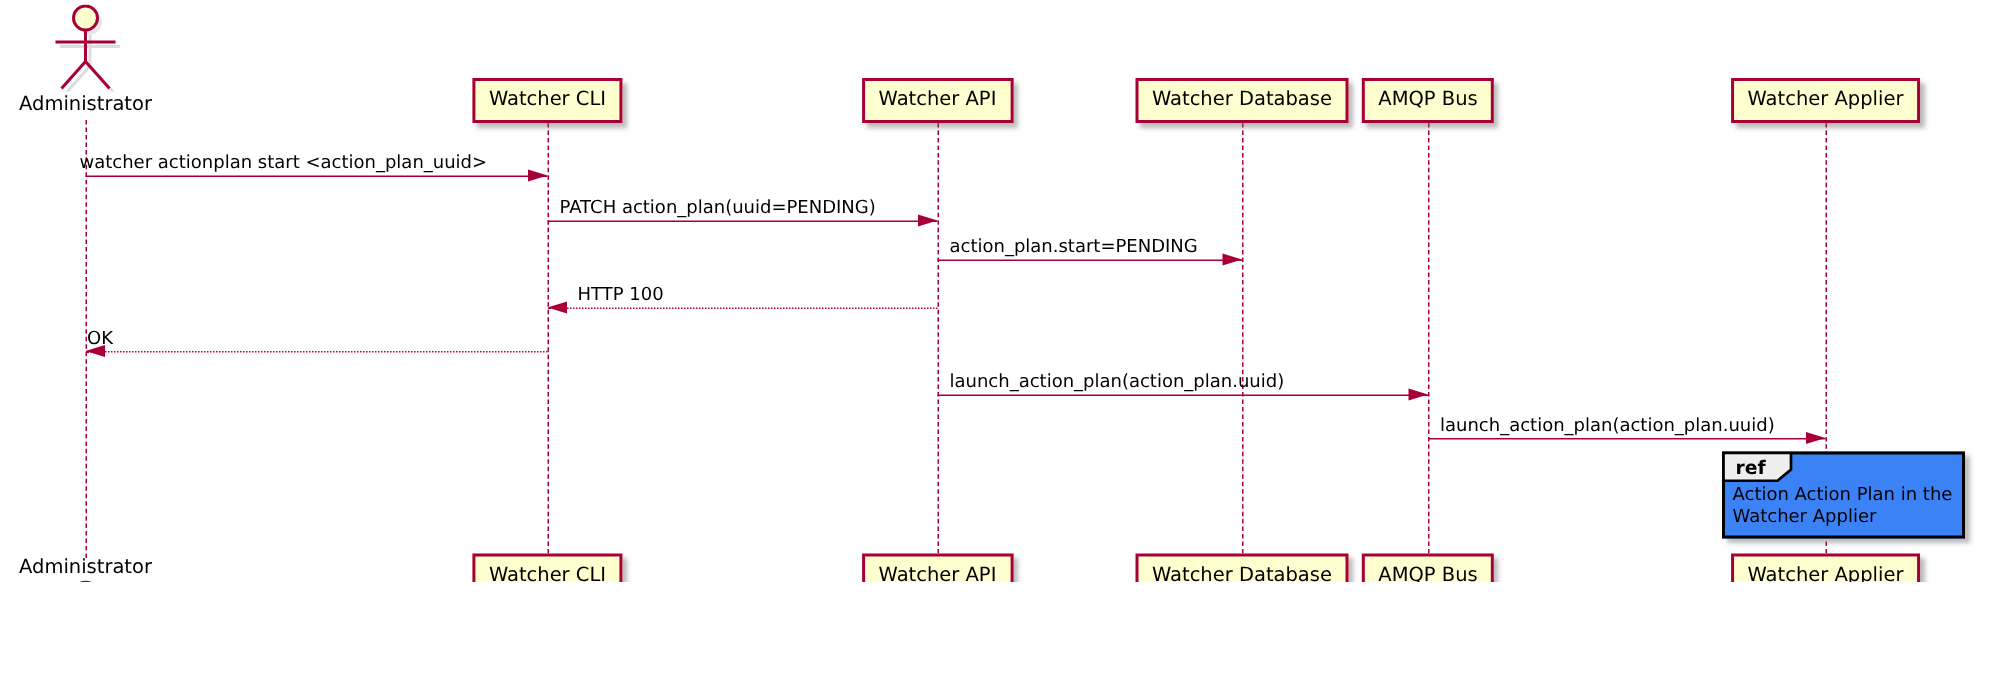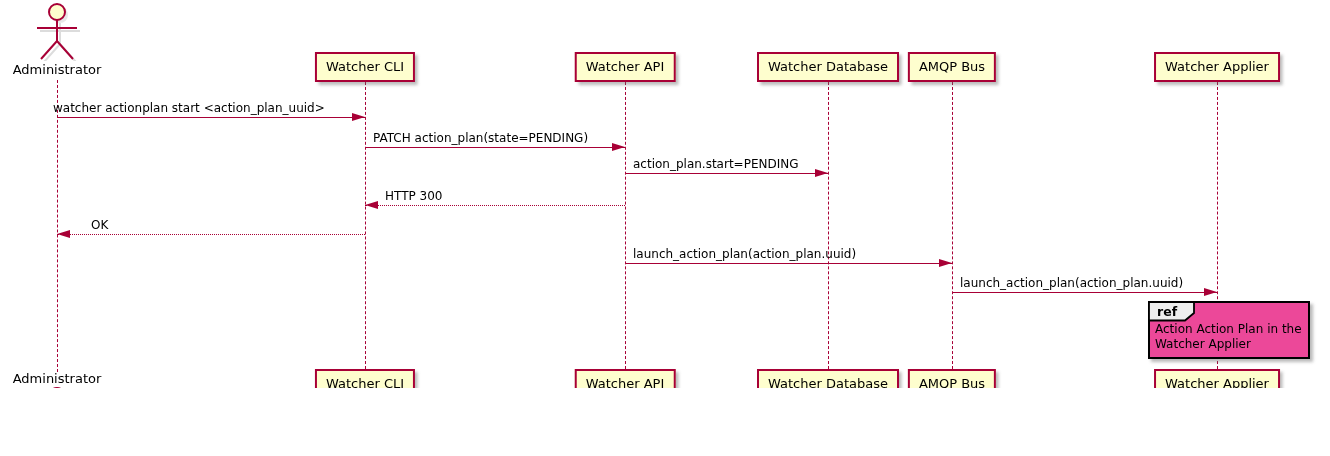--- a/index.html
+++ b/index.html
@@ -22,21 +22,21 @@
 
   
   .mlabel{position:absolute;font-size:12px;line-height:14px;white-space:nowrap;color:var(--text,#000);}
   .mline{position:absolute;height:0;border-top:1px solid var(--arrow,#A80036);}
   .mline.dashed{border-top-style:dotted;}
   .arr{position:absolute;width:0;height:0;border-style:solid;border-color:transparent;}
   .arr.r{border-width:4.5px 0 4.5px 13px;border-left-color:var(--arrow,#A80036);}
   .arr.l{border-width:4.5px 13px 4.5px 0;border-right-color:var(--arrow,#A80036);}
 
   
-  .refbox{position:absolute;background:#ec4899;border:2px solid var(--ref-border,#000);
+  .refbox{position:absolute;background:#3b82f6;border:2px solid var(--ref-border,#000);
           box-shadow:3px 3px 3px rgba(105,105,105,.45);width:fit-content;}
   .ref-tab-svg{position:absolute;left:-2px;top:-2px;}
   .ref-tab-svg text{font-family:"DejaVu Sans","Liberation Sans",sans-serif;}
   .ref-body{padding:19px 6px 5px 5px;font-size:12px;line-height:15px;}
   .ref-body div{white-space:nowrap;}
 </style>
 </head>
 <body>
 
 <div class="canvas">
@@ -66,39 +66,39 @@
   <div class="pbox" style="left:952px;top:52px"><span>AMQP Bus</span></div>
   <div class="pbox" style="left:1217px;top:52px"><span>Watcher Applier</span></div>
 
   <div>
     <div class="mlabel" style="left:53px;top:101px">watcher actionplan start &lt;action_plan_uuid&gt;</div>
     <div class="mline" style="left:57px;top:117px;width:308px"></div>
     <div class="arr r" style="left:352px;top:113px"></div>
   </div>
 
   <div>
-    <div class="mlabel" style="left:373px;top:131px">PATCH action_plan(state=PENDING)</div>
+    <div class="mlabel" style="left:373px;top:131px">PATCH action_plan(uuid=PENDING)</div>
     <div class="mline" style="left:365px;top:147px;width:260px"></div>
     <div class="arr r" style="left:612px;top:143px"></div>
   </div>
 
   <div>
     <div class="mlabel" style="left:633px;top:157px">action_plan.start=PENDING</div>
     <div class="mline" style="left:625px;top:173px;width:203px"></div>
     <div class="arr r" style="left:815px;top:169px"></div>
   </div>
 
   <div>
-    <div class="mlabel" style="left:385px;top:189px">HTTP 300</div>
+    <div class="mlabel" style="left:385px;top:189px">HTTP 100</div>
     <div class="mline dashed" style="left:365px;top:205px;width:260px"></div>
     <div class="arr l" style="left:365px;top:201px"></div>
   </div>
 
   <div>
-    <div class="mlabel" style="left:91px;top:218px">OK</div>
+    <div class="mlabel" style="left:58px;top:218px">OK</div>
     <div class="mline dashed" style="left:57px;top:234px;width:308px"></div>
     <div class="arr l" style="left:57px;top:230px"></div>
   </div>
 
   <div>
     <div class="mlabel" style="left:633px;top:247px">launch_action_plan(action_plan.uuid)</div>
     <div class="mline" style="left:625px;top:263px;width:327px"></div>
     <div class="arr r" style="left:939px;top:259px"></div>
   </div>
 

